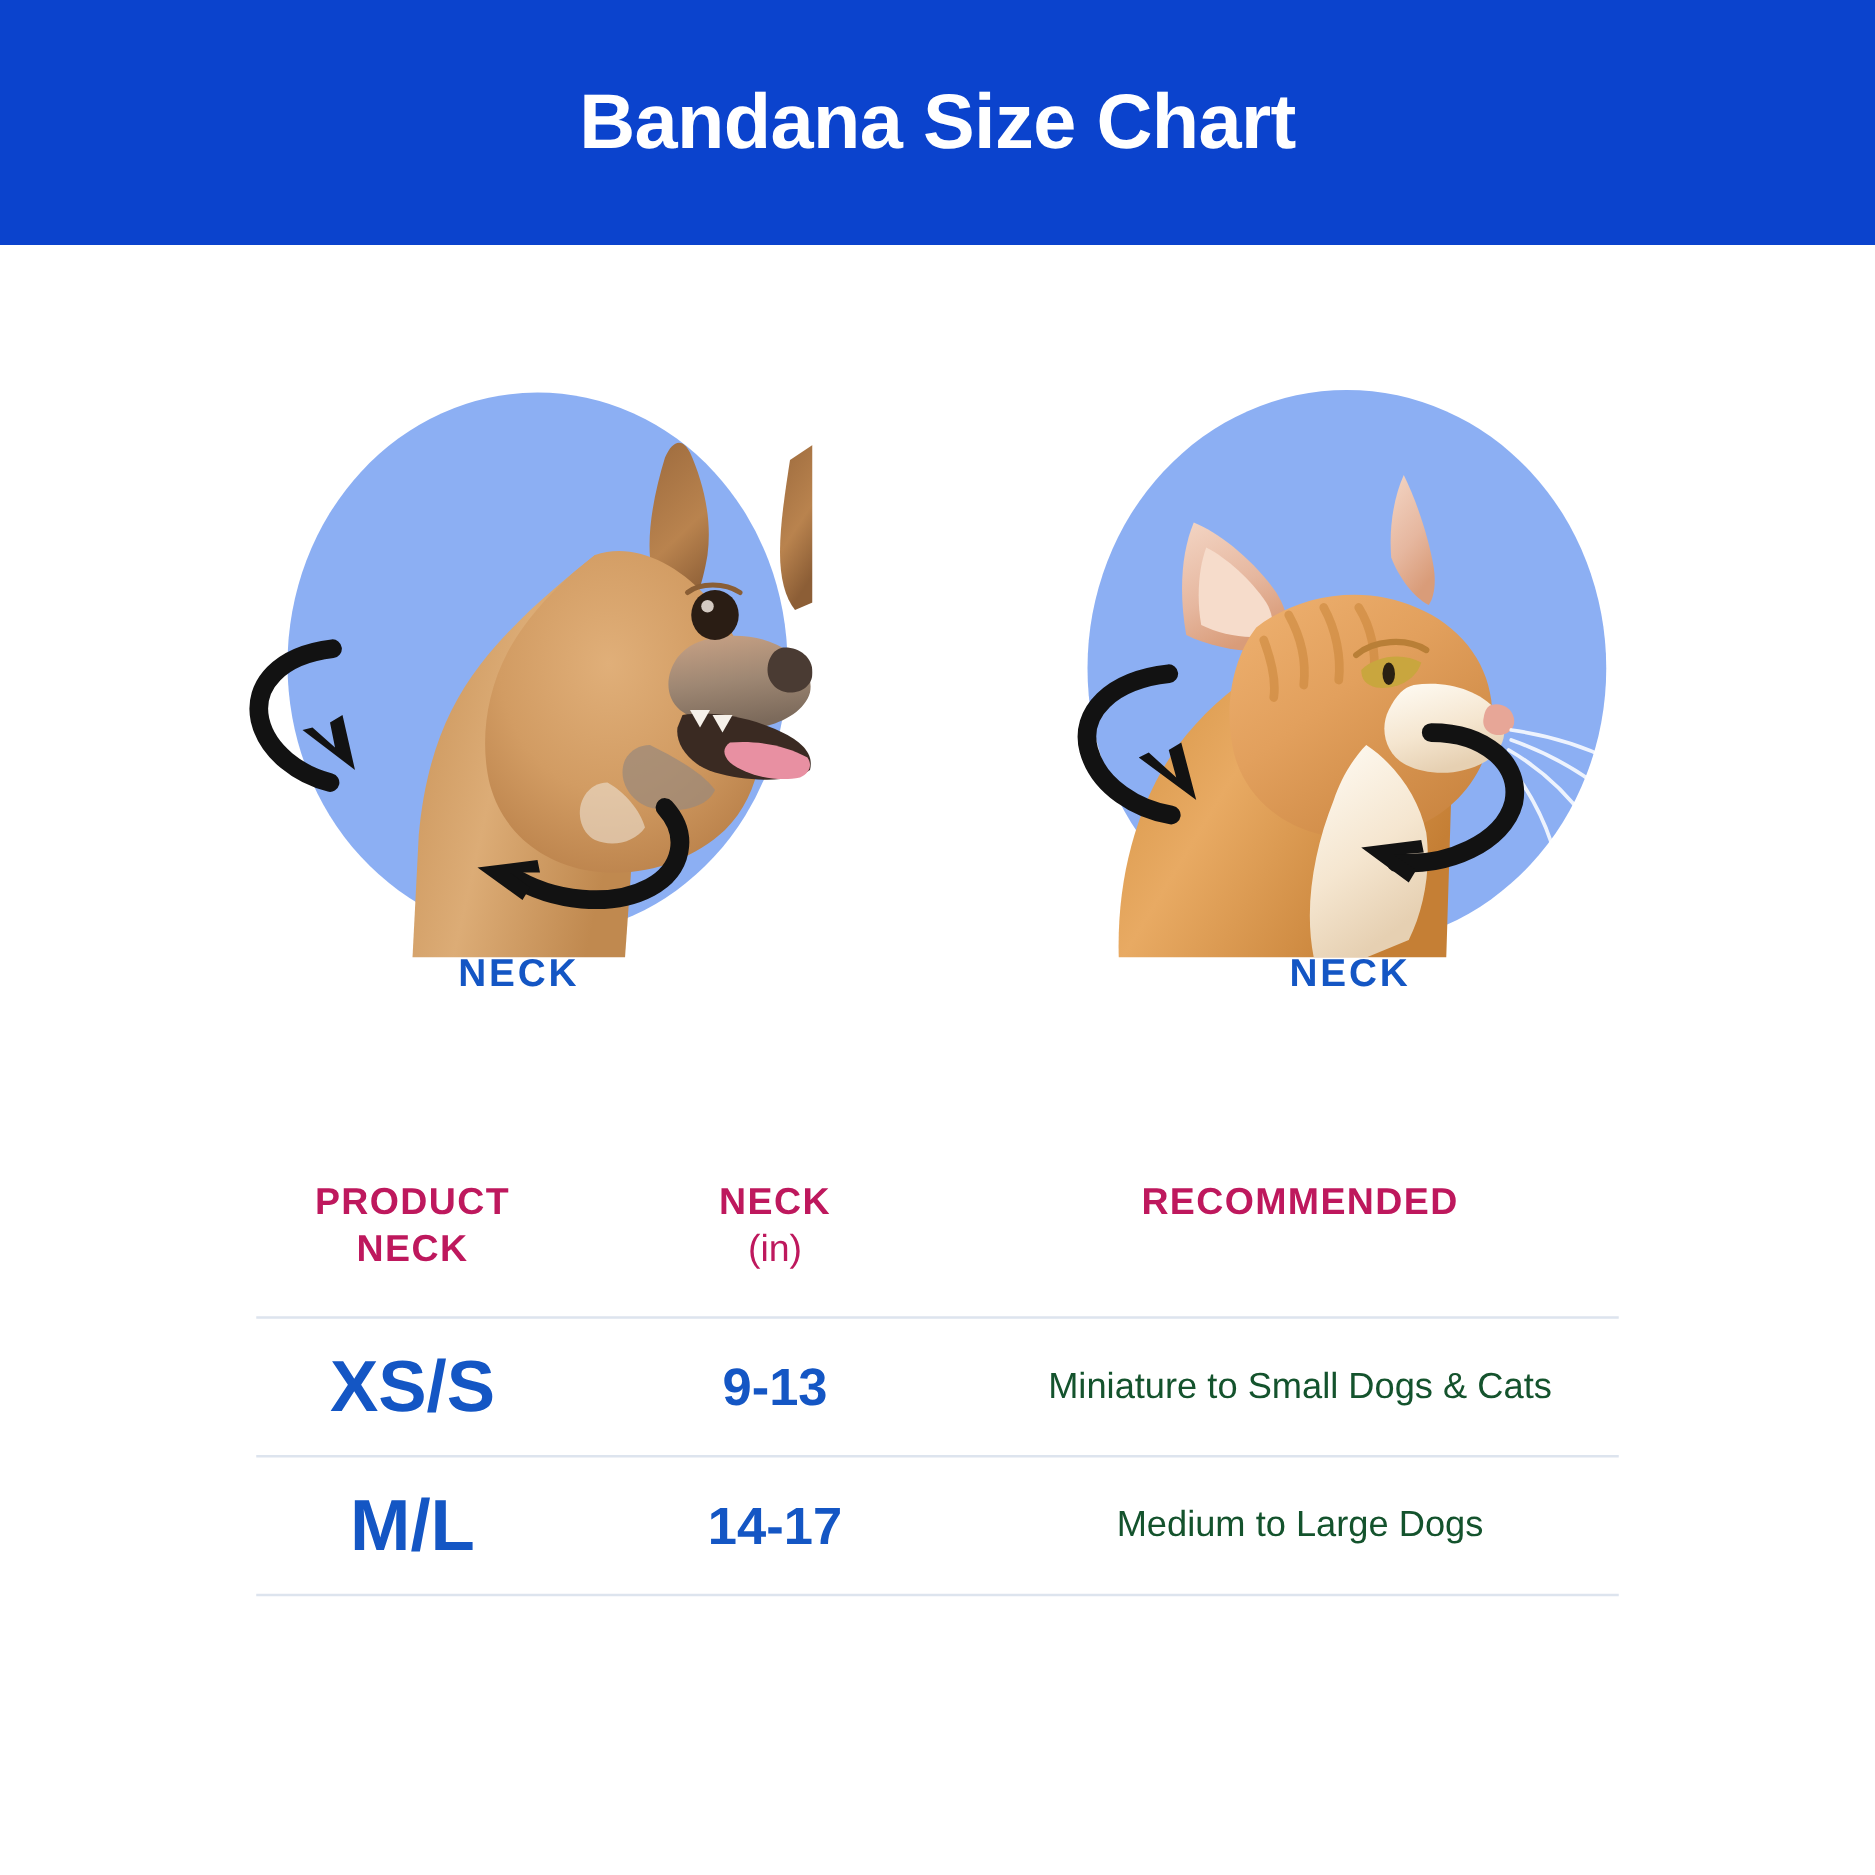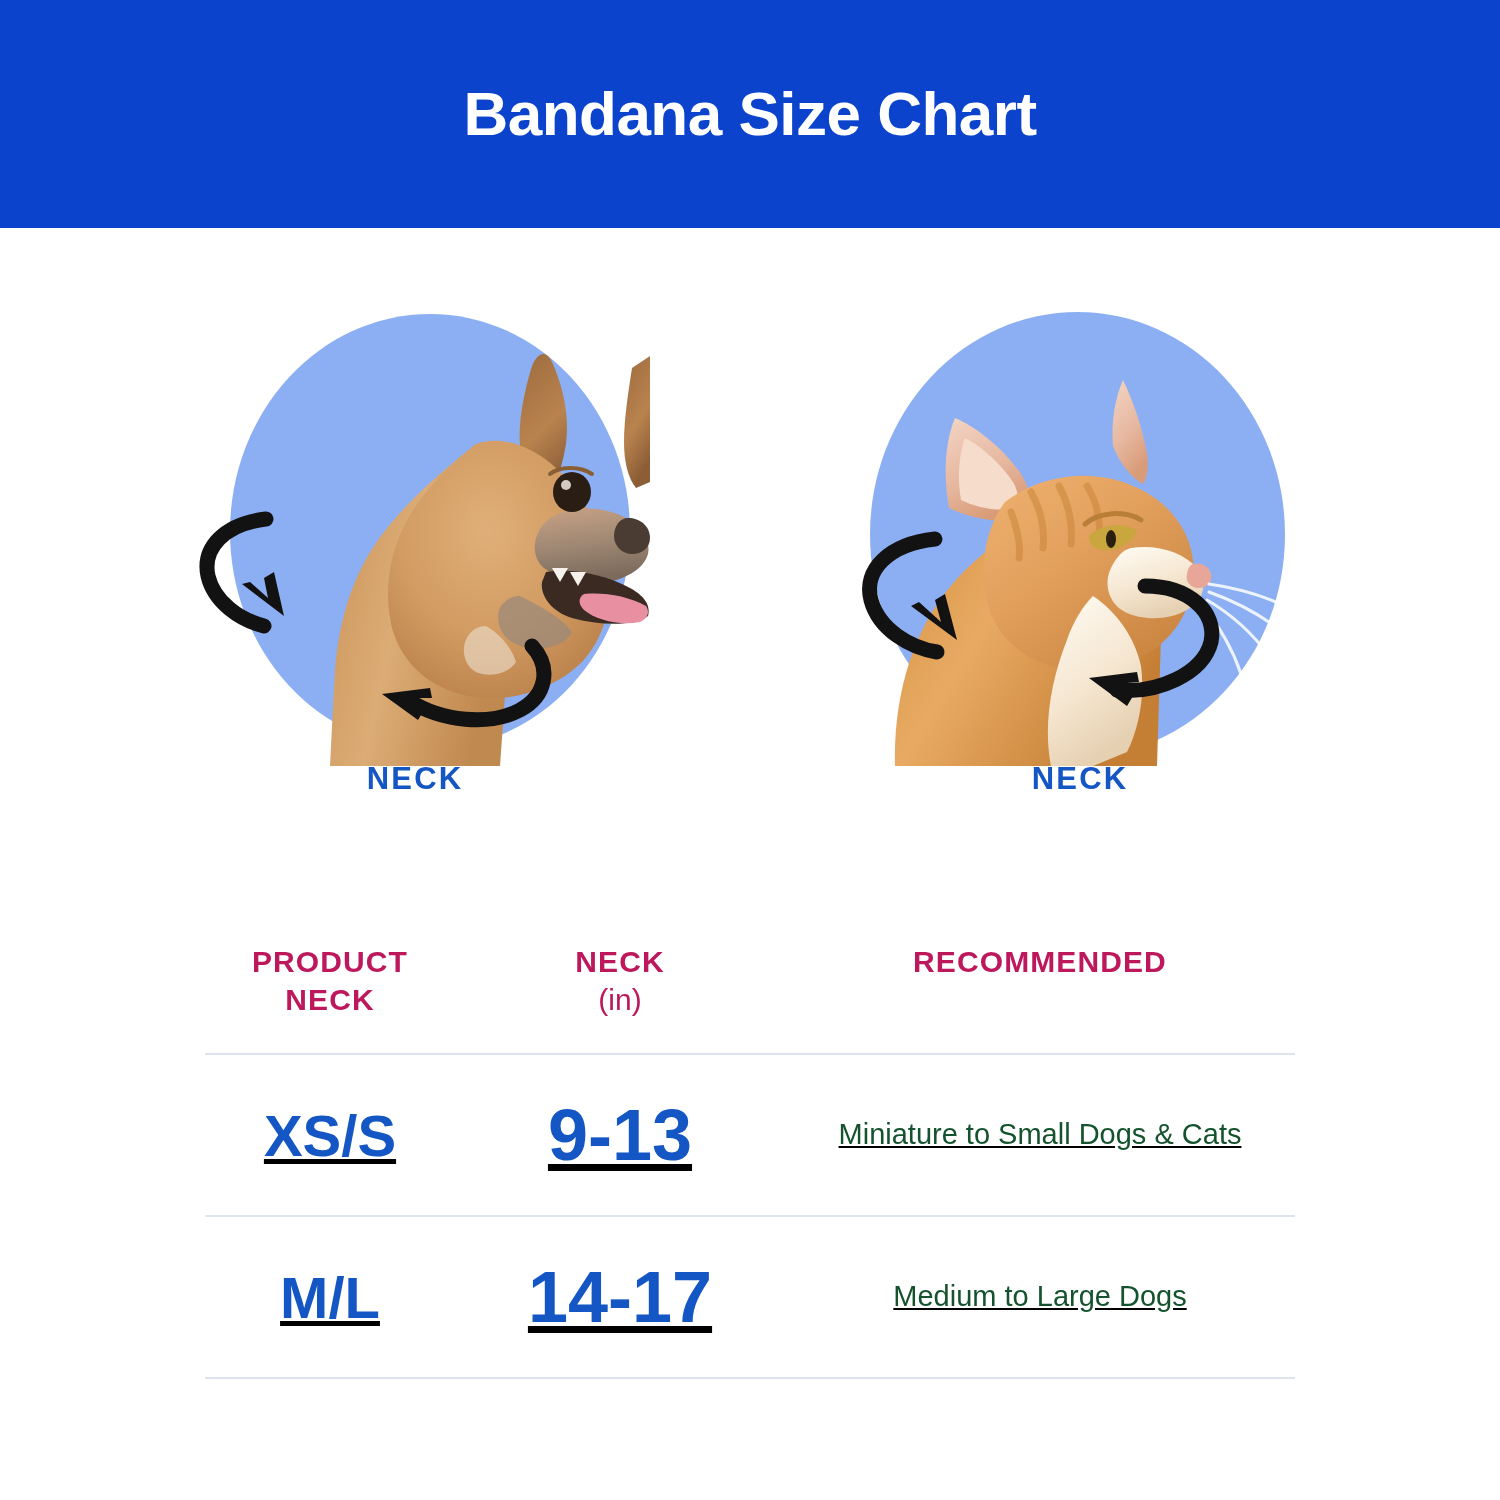--- a/index.html
+++ b/index.html
@@ -7,21 +7,21 @@
   html,body { width:1500px; height:1500px; }
   body {
     background:#ffffff;
     font-family:"Liberation Sans", sans-serif;
     overflow:hidden;
     position:relative;
   }
 
   
   .header-bar{
-    position:absolute; left:0; top:0; width:1500px; height:228px;
+    position:absolute; left:0; top:0; width:1500px; height:196px;
     background:#0B43CD;
     display:flex; align-items:center; justify-content:center;
   }
   .header-title{
     color:#ffffff;
     font-size:62px;
     font-weight:bold;
     letter-spacing:-0.5px;
     line-height:1;
     text-align:center;
@@ -96,26 +96,26 @@
     width:1090px;
   }
 
   .t-body .cell{
     text-align:center;
     color:#1456C4;
     display:flex;
     align-items:center;
     justify-content:center;
   }
-  .t-body .t-row{ height:160px;text-decoration:underline; }
+  .t-body .t-row{ height:109px; }
   .t-body .cell.size-val{
     font-size:58px; font-weight:bold; letter-spacing:0px;
   }
   .t-body .cell.neck-val{
-    font-size:72px; font-weight:bold; letter-spacing:0px;
+    font-size:42px; font-weight:bold; letter-spacing:0px;
   }
   .t-body .cell.rec-val{
     font-size:29px; font-weight:normal; line-height:1.3;
     color:#14532d;
   }
 </style>
 </head>
 <body>
 
 <div class="header-bar">

